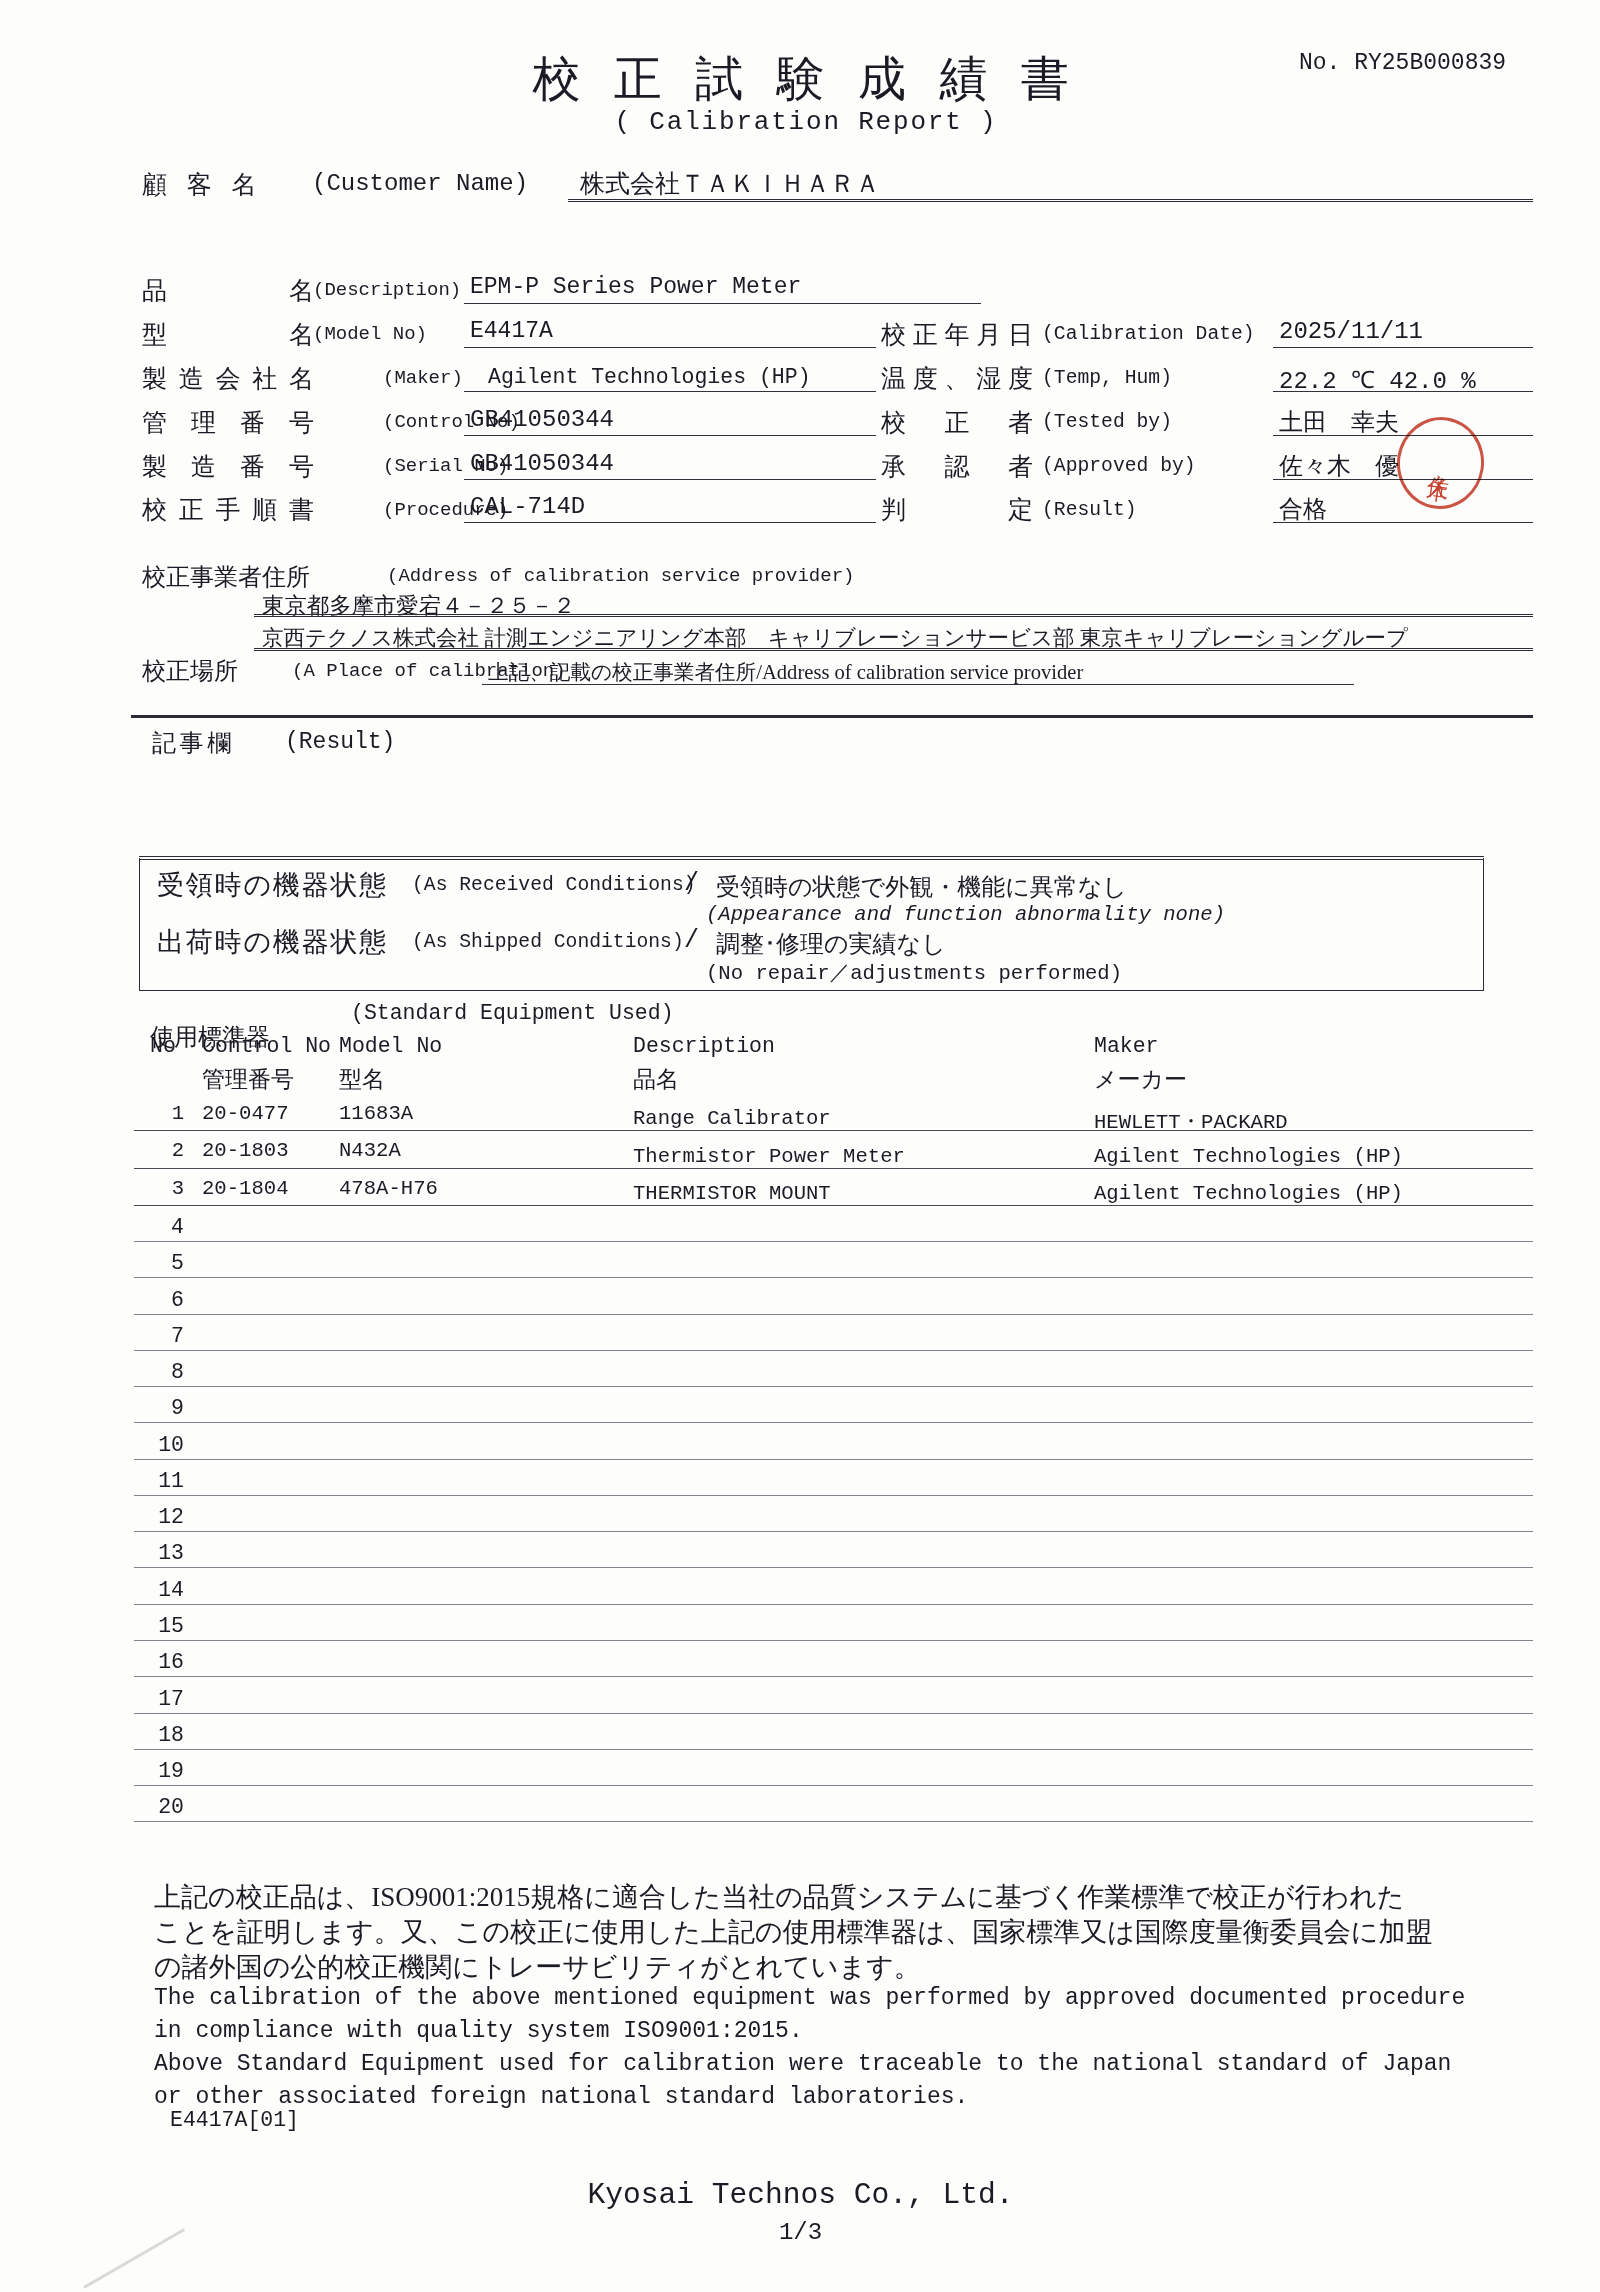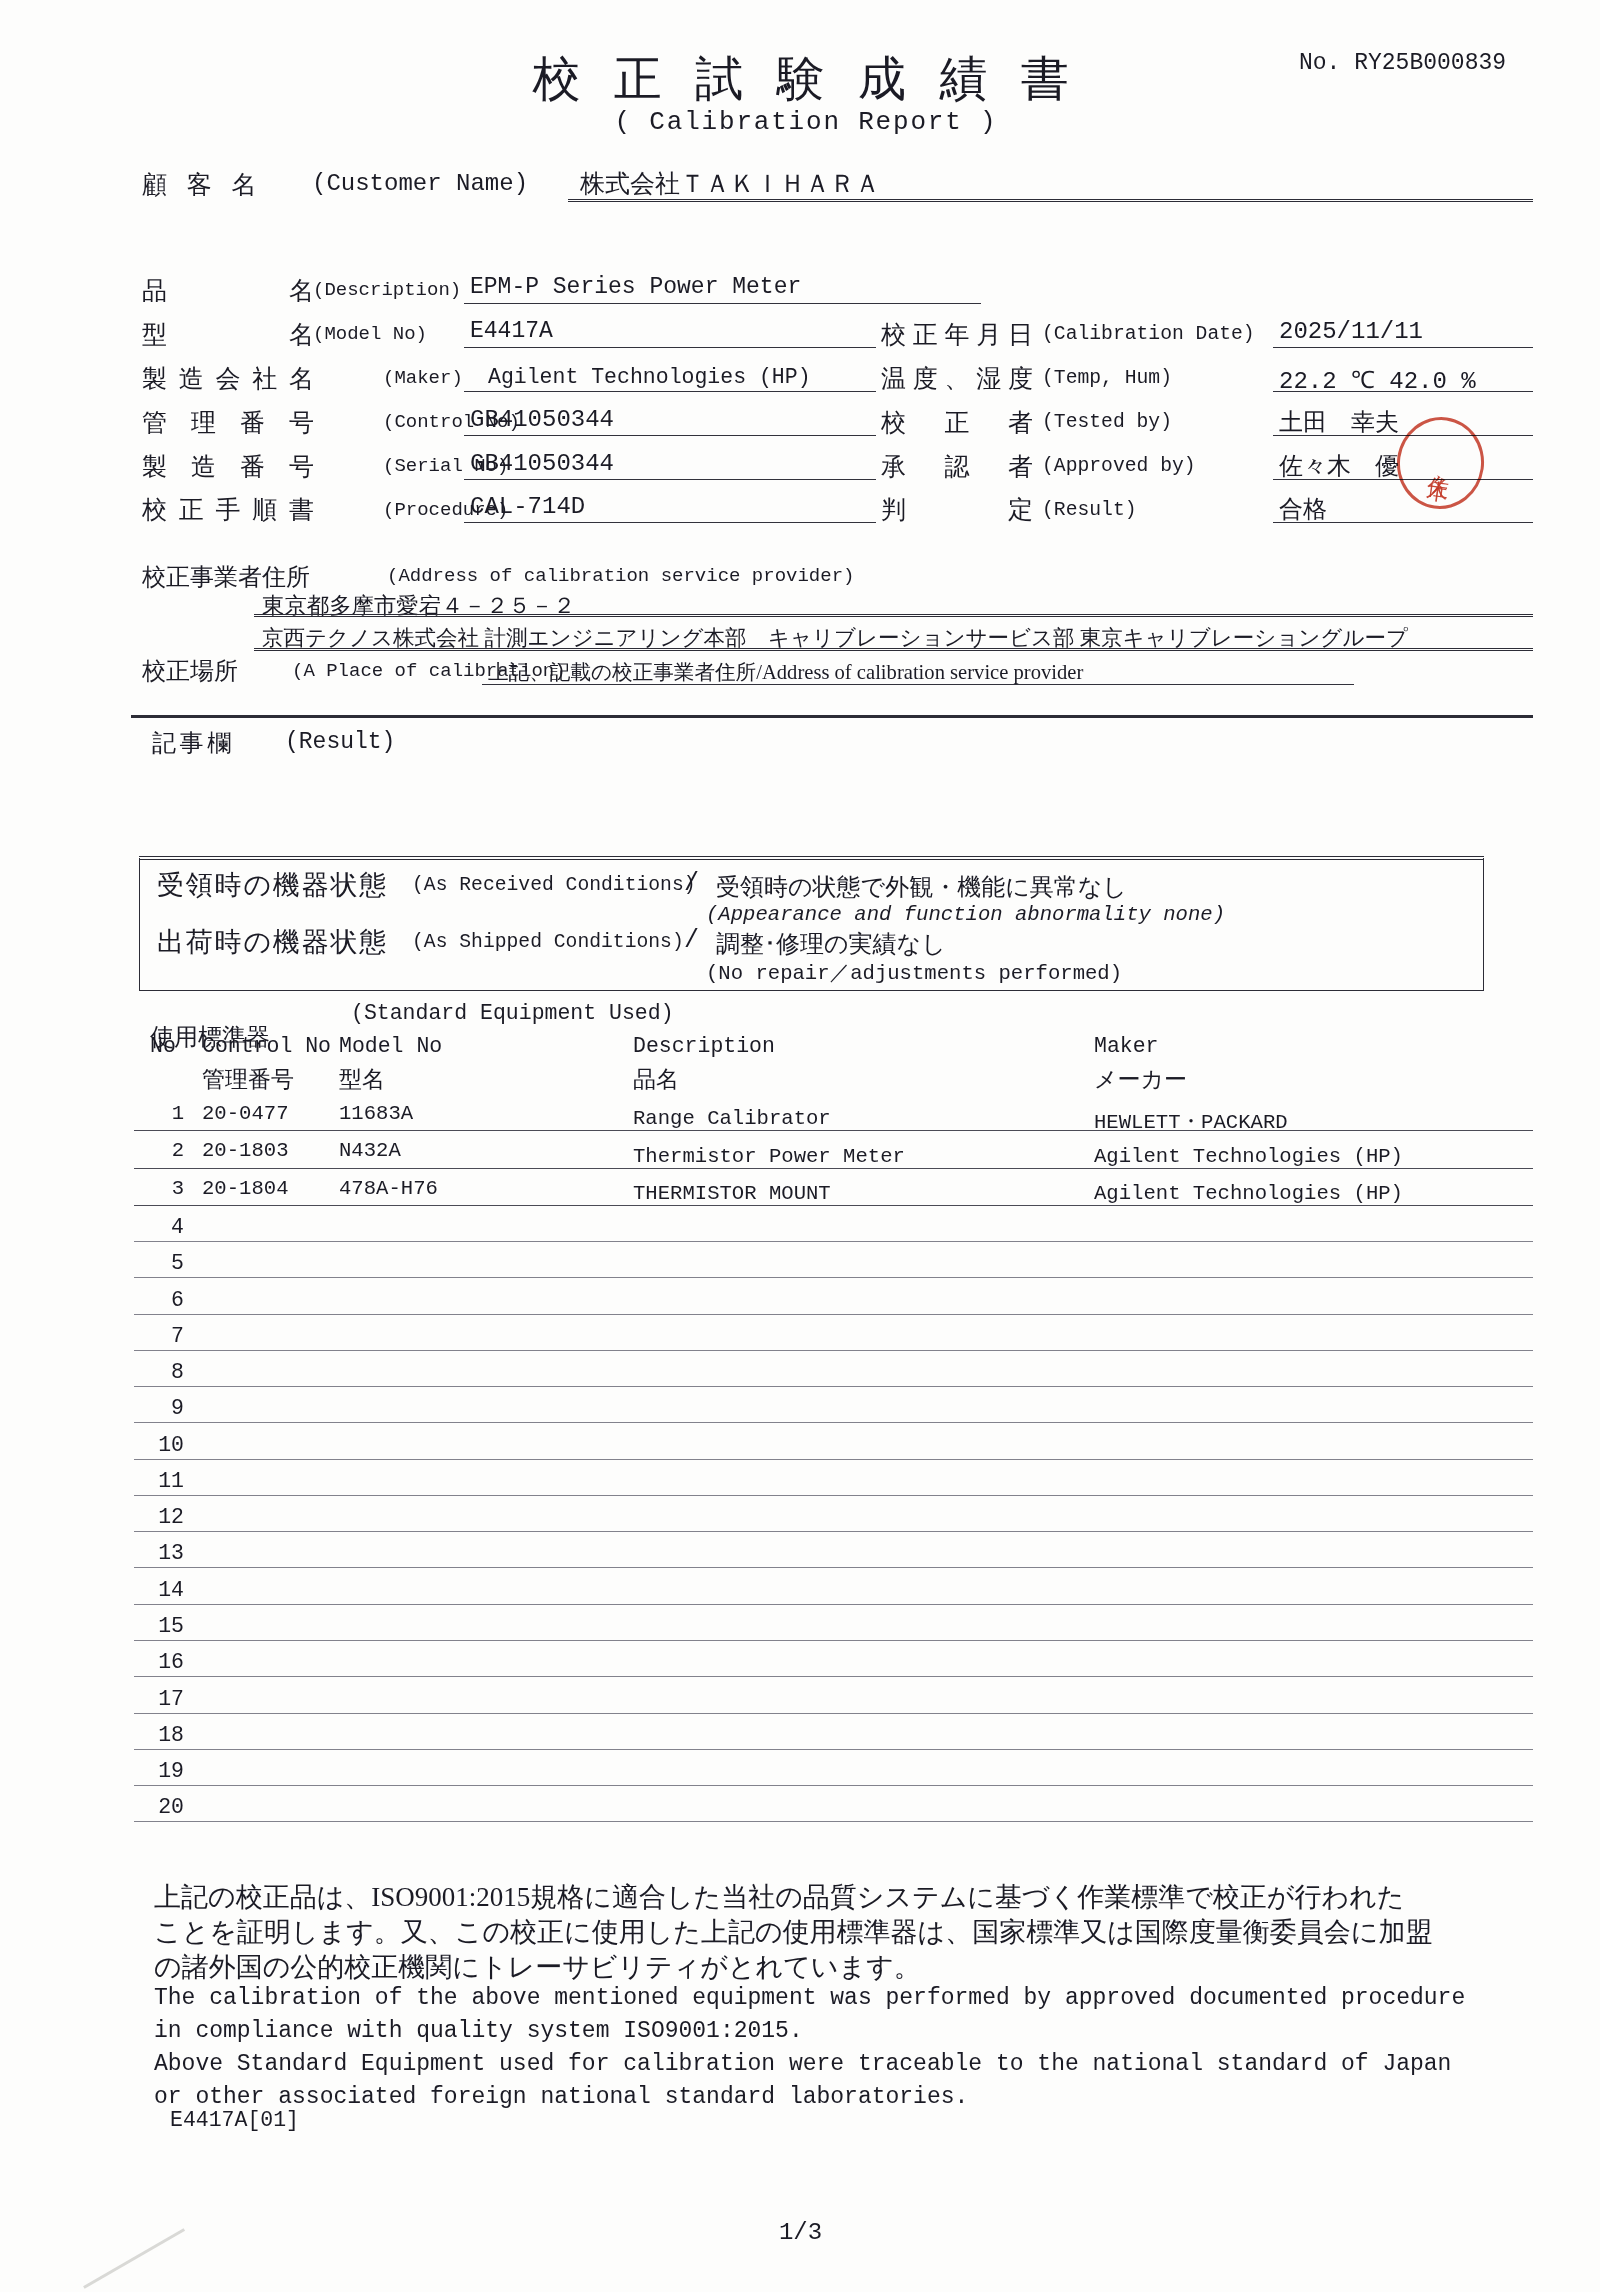--- a/index.html
+++ b/index.html
@@ -229,17 +229,18 @@
 
   <div class="abs jp" style="left:154px;top:1879px;font-size:27px;">上記の校正品は、ISO9001:2015規格に適合した当社の品質システムに基づく作業標準で校正が行われた</div>
   <div class="abs jp" style="left:154px;top:1949px;font-size:27px;">の諸外国の公的校正機関にトレーサビリティがとれています。</div>
   <div class="abs jp" style="left:154px;top:1914px;font-size:27px;">ことを証明します。又、この校正に使用した上記の使用標準器は、国家標準又は国際度量衡委員会に加盟</div>
   <div class="abs en" style="left:154px;top:1985px;font-size:23px;">The calibration of the above mentioned equipment was performed by approved documented procedure</div>
   <div class="abs en" style="left:154px;top:2018px;font-size:23px;">in compliance with quality system ISO9001:2015.</div>
   <div class="abs en" style="left:154px;top:2084px;font-size:23px;">or other associated foreign national standard laboratories.</div>
   <div class="abs en" style="left:154px;top:2051px;font-size:23px;">Above Standard Equipment used for calibration were traceable to the national standard of Japan</div>
   <div class="abs en" style="left:170px;top:2108px;font-size:21.5px;">E4417A[01]</div>
 
+  <div class="abs en center" style="left:21.5px;top:2178px;width:1558px;font-size:29.6px;">Kyosai Technos Co., Ltd.</div>
   <div class="abs en center" style="left:21.5px;top:2219px;width:1558px;font-size:24px;">1/3</div>
 
   <div class="artifact" style="left:76px;top:2257px;width:116px;height:2.7px;transform:rotate(-30deg);"></div>
 </div>
 
 
 </body></html>

